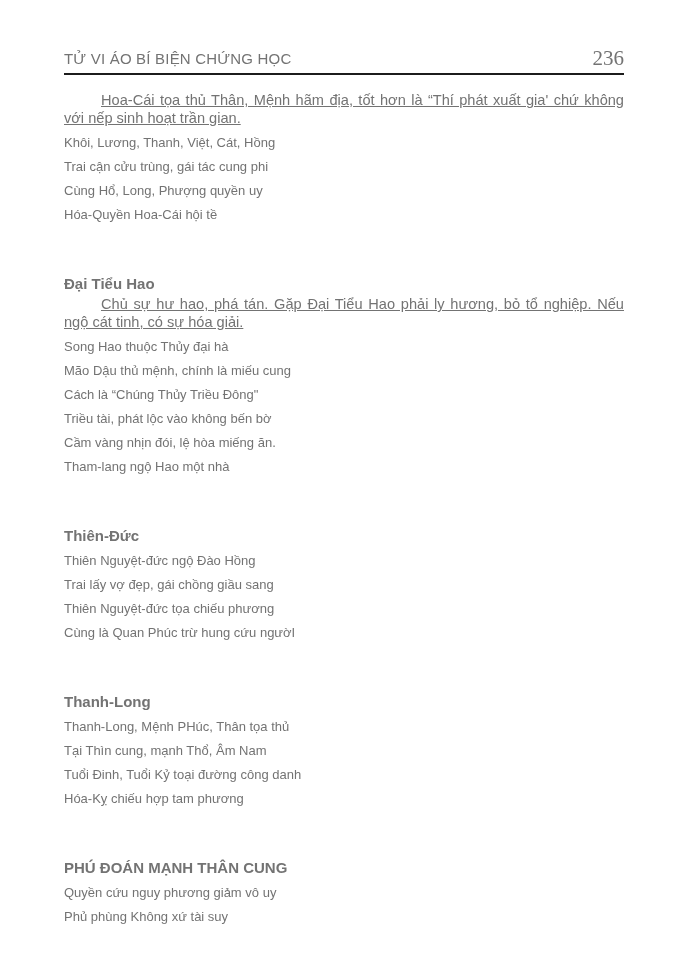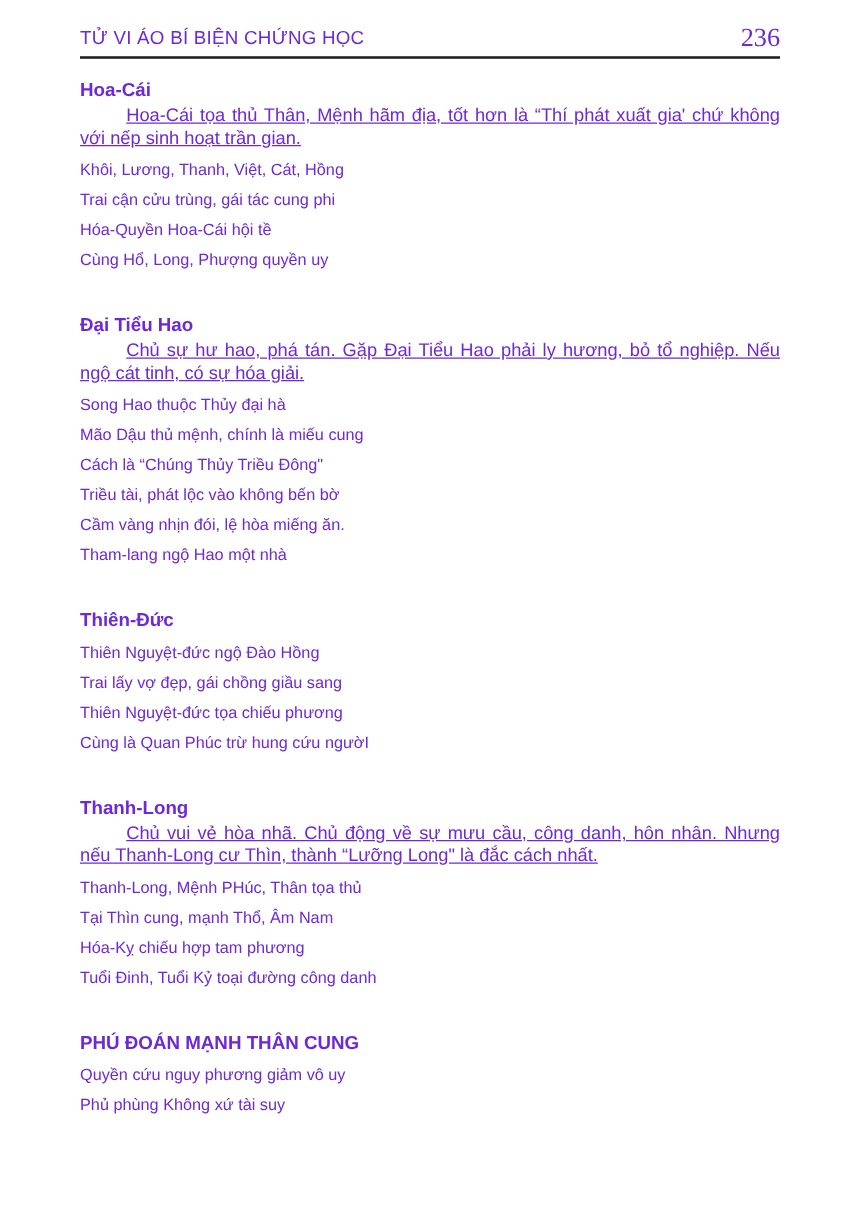--- a/index.html
+++ b/index.html
@@ -6,21 +6,21 @@
     margin: 0;
     padding: 0;
     background: #ffffff;
   }
   .page {
     position: relative;
     width: 686px;
     height: 971px;
     margin: 0 auto;
     background: #ffffff;
-    color: #6d28d9;
+    color: #737373;
     font-family: "Liberation Sans", sans-serif;
     box-sizing: border-box;
     padding: 0 62px 0 64px;
     display: flex;
     flex-direction: column;
     overflow: hidden;
   }
   
   .page-header {
     display: flex;
@@ -32,27 +32,28 @@
   }
   .page-header .book-title {
     font-size: 15px;
     letter-spacing: 0.2px;
     line-height: 20px;
   }
   .page-header .page-number {
     font-family: "Liberation Serif", serif;
     font-size: 21px;
     line-height: 21px;
+    margin-top: 28px;
   }
   
   .document-body {
     flex: 0 0 auto;
   }
   .section {
-    margin-top: 33px;
+    margin-top: 49px;
   }
   .section:first-child {
     margin-top: 17px;
   }
   .section-heading {
     font-size: 15px;
     font-weight: bold;
     margin: 0 0 3px 0;
     line-height: 18px;
   }
@@ -75,51 +76,49 @@
 <body>
 
 <div class="page">
   <div class="page-header">
     <span class="book-title">TỬ VI ÁO BÍ BIỆN CHỨNG HỌC</span>
     <span class="page-number">236</span>
   </div>
 
   <div class="document-body">
       <section class="section">
-        <h2 class="section-heading">Hoa-Cái</h2>
         <p class="paragraph">Hoa-Cái tọa thủ Thân, Mệnh hãm địa, tốt hơn là “Thí phát xuất gia' chứ không với nếp sinh hoạt trần gian.</p>
         <p class="verse">Khôi, Lương, Thanh, Việt, Cát, Hồng</p>
         <p class="verse">Trai cận cửu trùng, gái tác cung phi</p>
+        <p class="verse">Cùng Hổ, Long, Phượng quyền uy</p>
         <p class="verse">Hóa-Quyền Hoa-Cái hội tề</p>
-        <p class="verse">Cùng Hổ, Long, Phượng quyền uy</p>
       </section>
       <section class="section">
         <h2 class="section-heading">Đại Tiểu Hao</h2>
         <p class="paragraph">Chủ sự hư hao, phá tán. Gặp Đại Tiểu Hao phải ly hương, bỏ tổ nghiệp. Nếu ngộ cát tinh, có sự hóa giải.</p>
         <p class="verse">Song Hao thuộc Thủy đại hà</p>
         <p class="verse">Mão Dậu thủ mệnh, chính là miếu cung</p>
         <p class="verse">Cách là “Chúng Thủy Triều Đông"</p>
         <p class="verse">Triều tài, phát lộc vào không bến bờ</p>
         <p class="verse">Cầm vàng nhịn đói, lệ hòa miếng ăn.</p>
         <p class="verse">Tham-lang ngộ Hao một nhà</p>
       </section>
       <section class="section">
         <h2 class="section-heading">Thiên-Đức</h2>
         <p class="verse">Thiên Nguyệt-đức ngộ Đào Hồng</p>
         <p class="verse">Trai lấy vợ đẹp, gái chồng giầu sang</p>
         <p class="verse">Thiên Nguyệt-đức tọa chiếu phương</p>
         <p class="verse">Cùng là Quan Phúc trừ hung cứu ngườI</p>
       </section>
       <section class="section">
         <h2 class="section-heading">Thanh-Long</h2>
-        <p class="paragraph">Chủ vui vẻ hòa nhã. Chủ động về sự mưu cầu, công danh, hôn nhân. Nhưng nếu Thanh-Long cư Thìn, thành “Lưỡng Long" là đắc cách nhất.</p>
         <p class="verse">Thanh-Long, Mệnh PHúc, Thân tọa thủ</p>
         <p class="verse">Tại Thìn cung, mạnh Thổ, Âm Nam</p>
+        <p class="verse">Tuổi Đinh, Tuổi Kỷ toại đường công danh</p>
         <p class="verse">Hóa-Kỵ chiếu hợp tam phương</p>
-        <p class="verse">Tuổi Đinh, Tuổi Kỷ toại đường công danh</p>
       </section>
       <section class="section">
         <h2 class="section-heading">PHÚ ĐOÁN MẠNH THÂN CUNG</h2>
         <p class="verse">Quyền cứu nguy phương giảm vô uy</p>
         <p class="verse">Phủ phùng Không xứ tài suy</p>
       </section>
     </div>
 
 </div>
 

